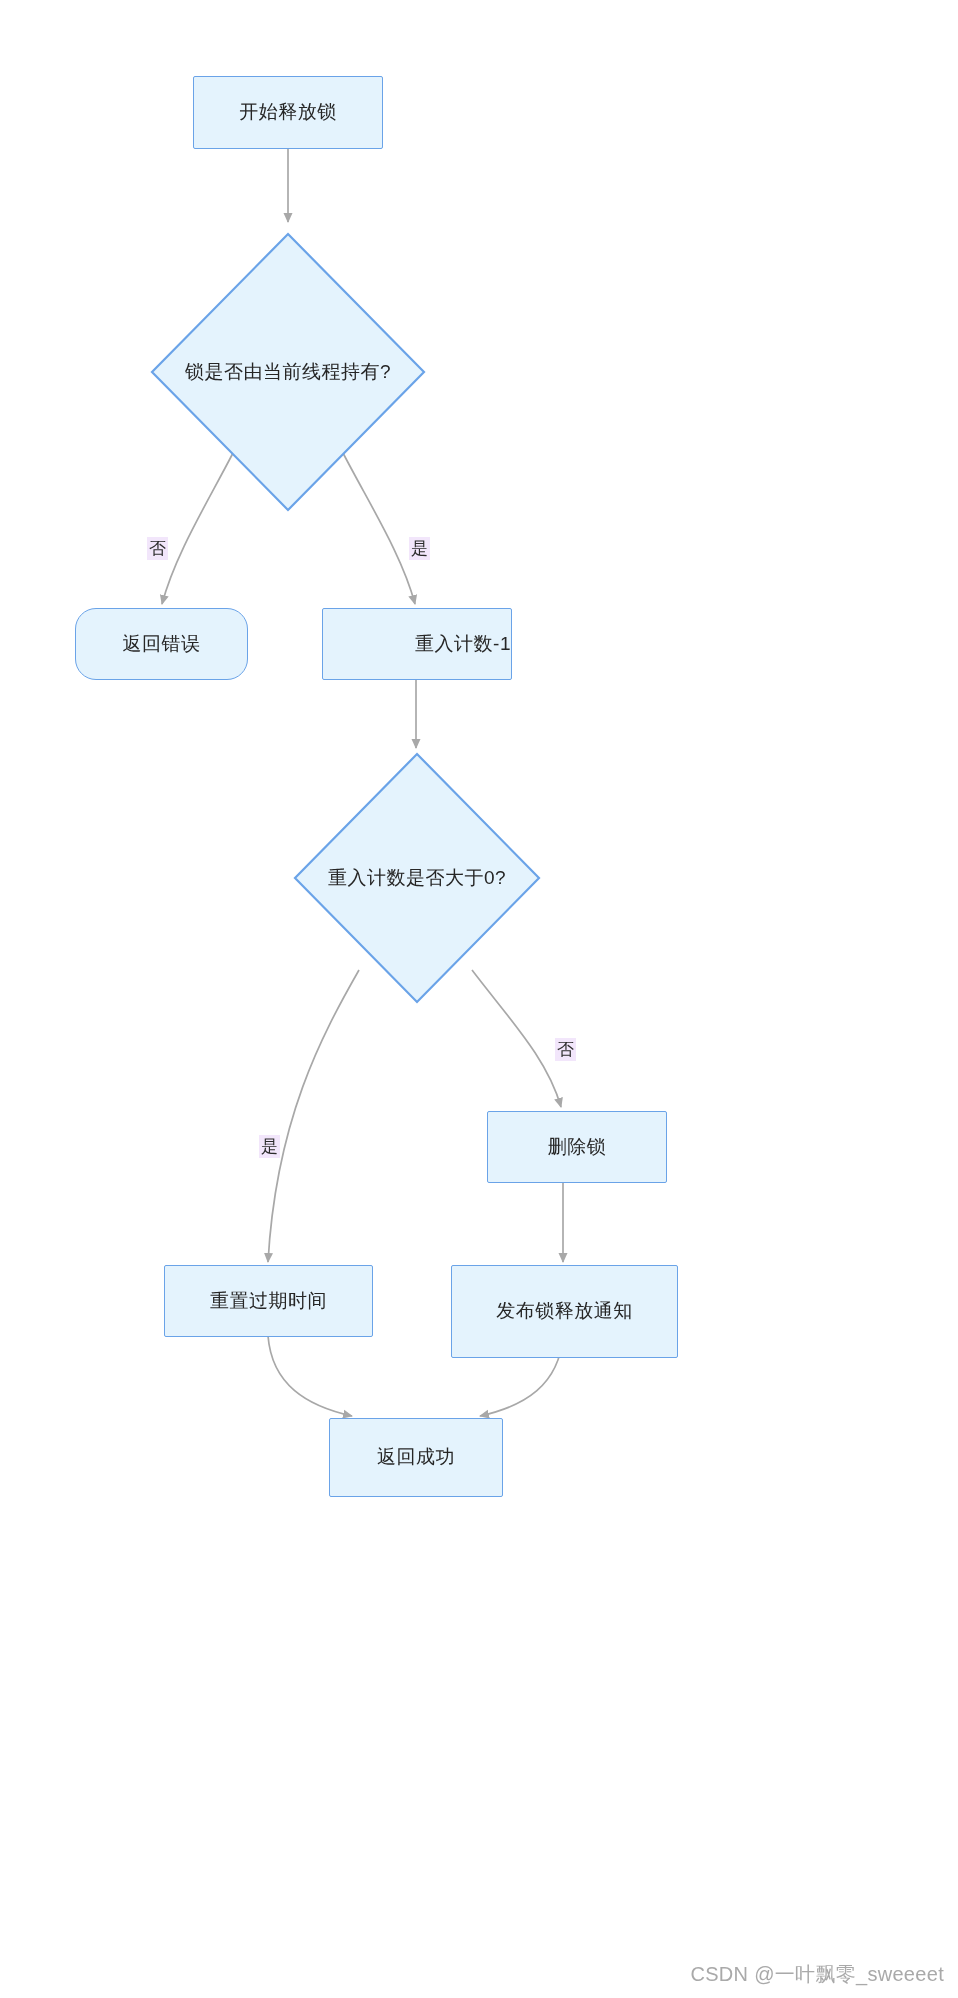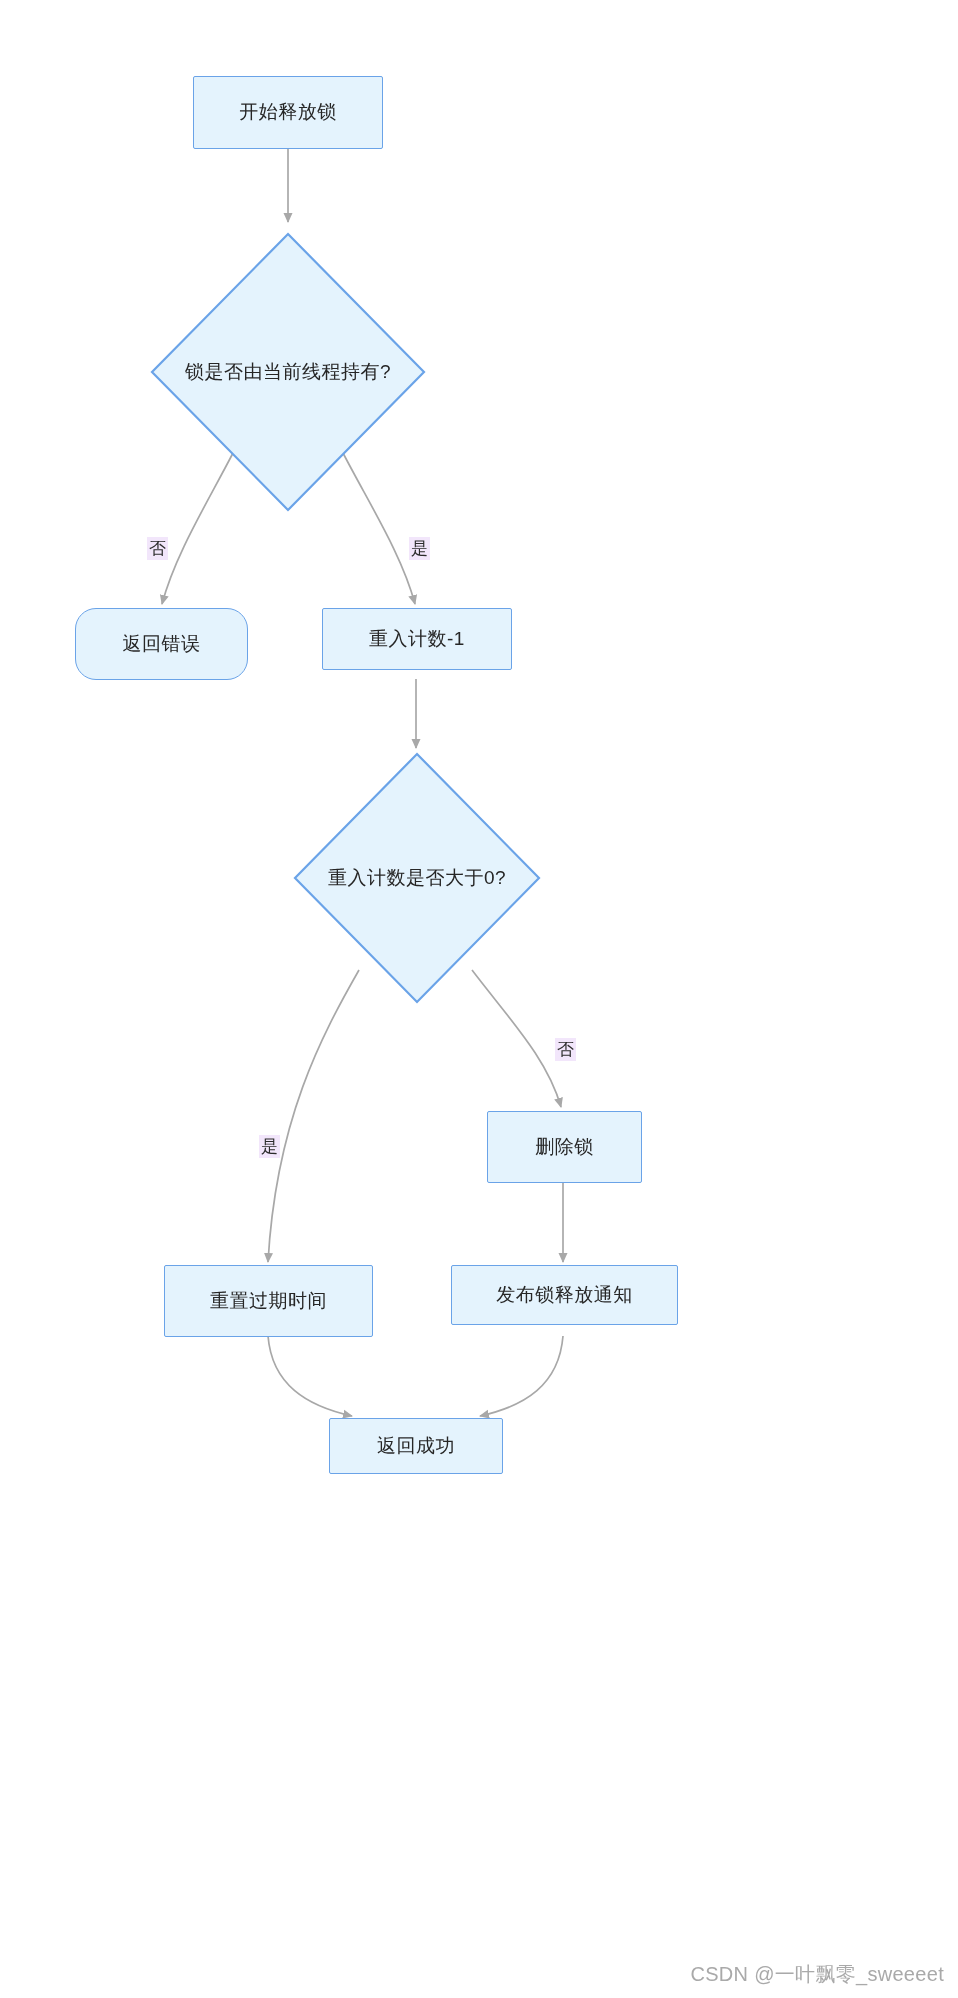--- a/index.html
+++ b/index.html
@@ -125,52 +125,52 @@
   </div>
 
   <div class="edge-label" style="left:409px; top:537px;">
     <span>是</span>
   </div>
 
   <div class="node rect" style="left:75px; top:608px; width:173px; height:72px;border-radius:21px;">
     <span>返回错误</span>
   </div>
 
-  <div class="node rect" style="left:322px; top:608px; width:190px; height:62px;">
+  <div class="node rect" style="left:322px; top:608px; width:190px; height:72px;justify-content:flex-end;">
     <span>重入计数-1</span>
   </div>
 
   <div class="node diamond" style="left:293px; top:752px; width:248px; height:252px;">
     <svg class="dia-shape" viewBox="0 0 248 252" preserveAspectRatio="none" xmlns="http://www.w3.org/2000/svg">
       <polygon points="124,2 246,126 124,250 2,126" fill="#e4f3fd" stroke="#6aa3e8" stroke-width="2.2"></polygon>
     </svg>
     <span class="dia-label">重入计数是否大于0?</span>
   </div>
 
   <div class="edge-label" style="left:259px; top:1135px;">
     <span>是</span>
   </div>
 
   <div class="edge-label" style="left:555px; top:1038px;">
     <span>否</span>
   </div>
 
-  <div class="node rect" style="left:487px; top:1111px; width:155px; height:72px;">
+  <div class="node rect" style="left:487px; top:1111px; width:180px; height:72px;">
     <span>删除锁</span>
   </div>
 
   <div class="node rect" style="left:164px; top:1265px; width:209px; height:72px;">
     <span>重置过期时间</span>
   </div>
 
-  <div class="node rect" style="left:451px; top:1265px; width:227px; height:60px;">
+  <div class="node rect" style="left:451px; top:1265px; width:227px; height:93px;">
     <span>发布锁释放通知</span>
   </div>
 
-  <div class="node rect" style="left:329px; top:1418px; width:174px; height:56px;">
+  <div class="node rect" style="left:329px; top:1418px; width:174px; height:79px;">
     <span>返回成功</span>
   </div>
 
   <div id="watermark">
     <span>CSDN @一叶飘零_sweeeet</span>
   </div>
 
 </div>
 
 </body></html>

